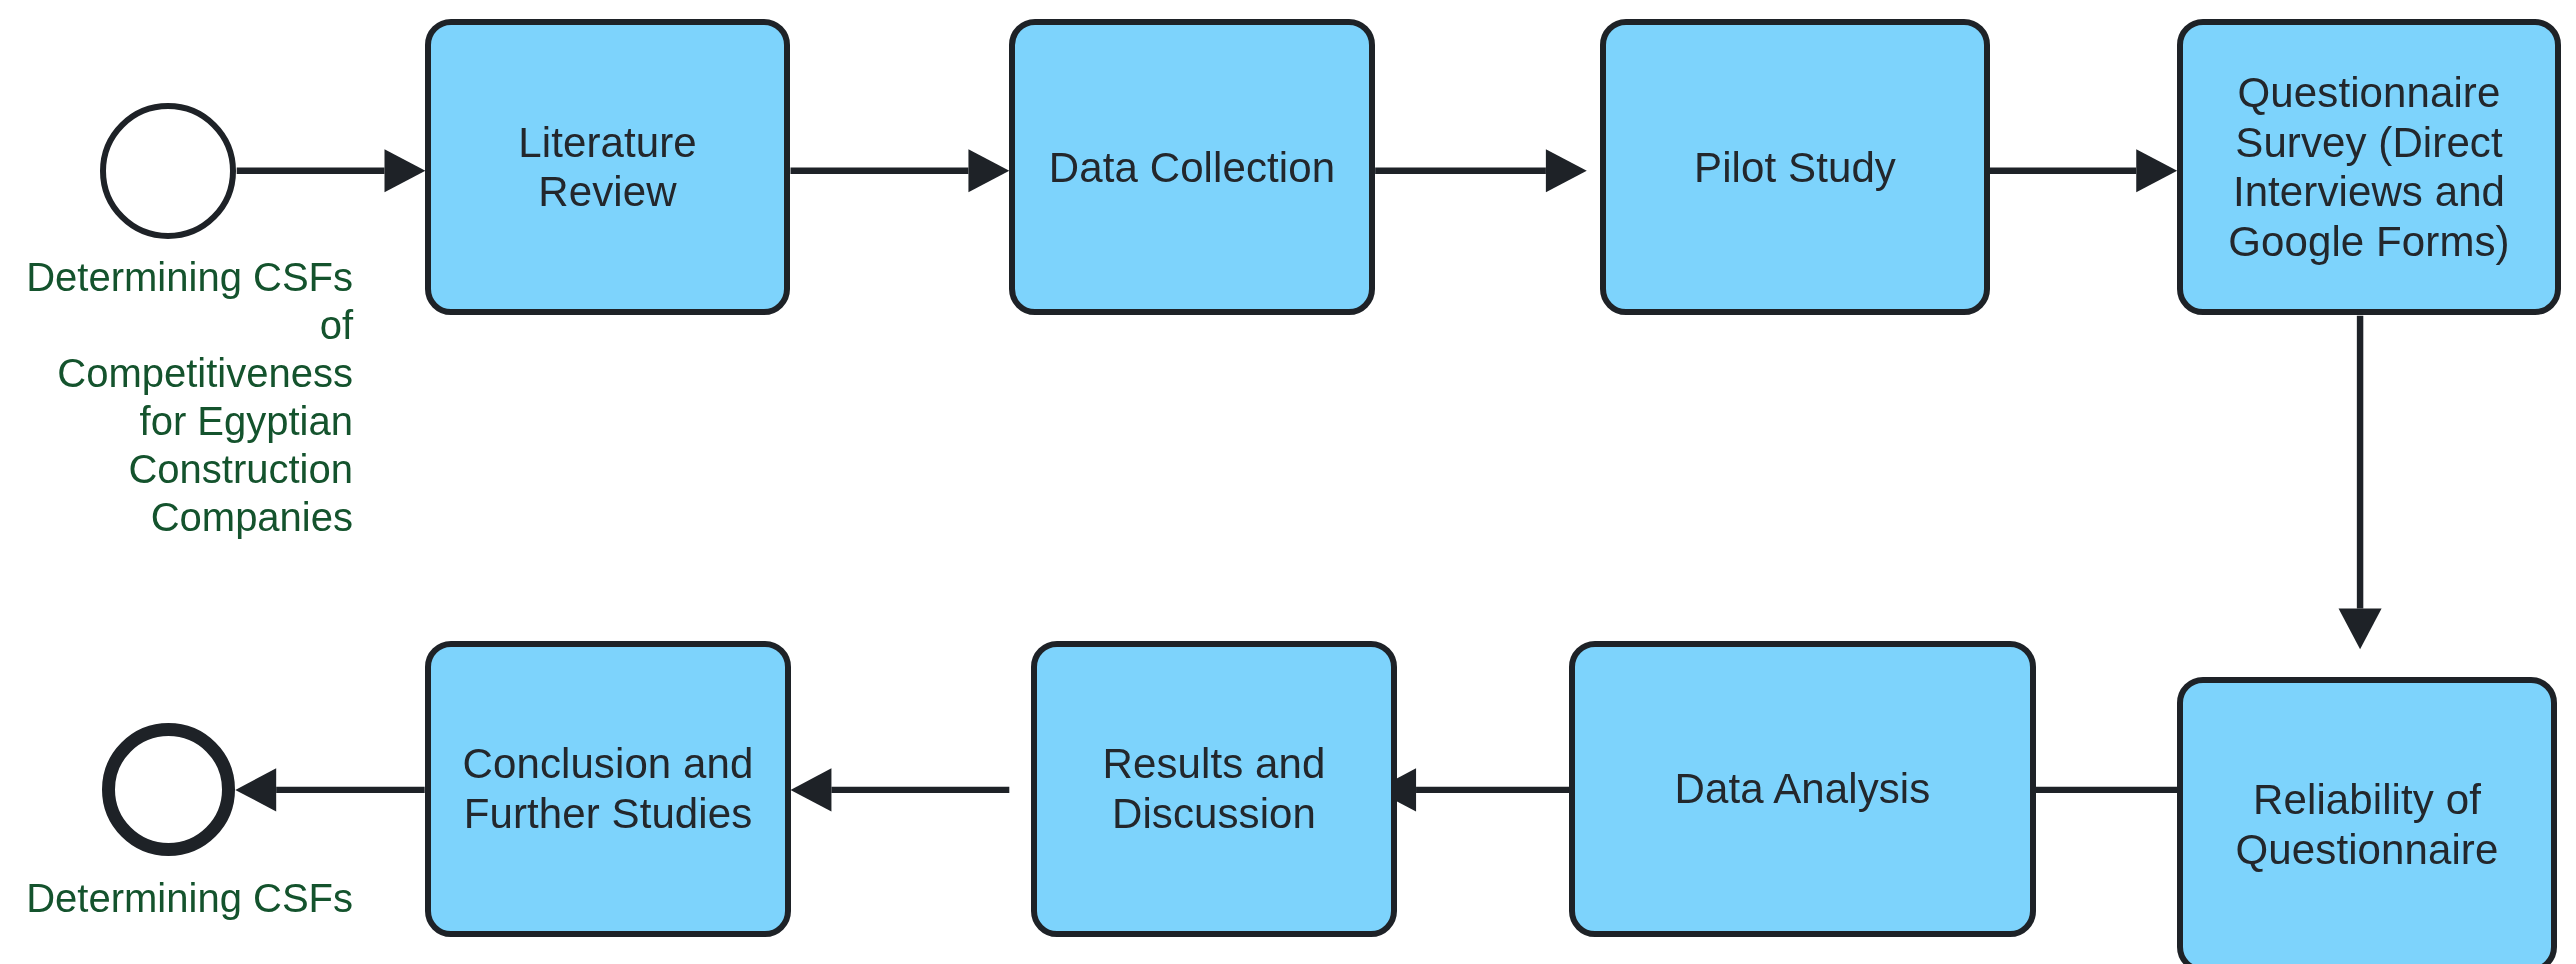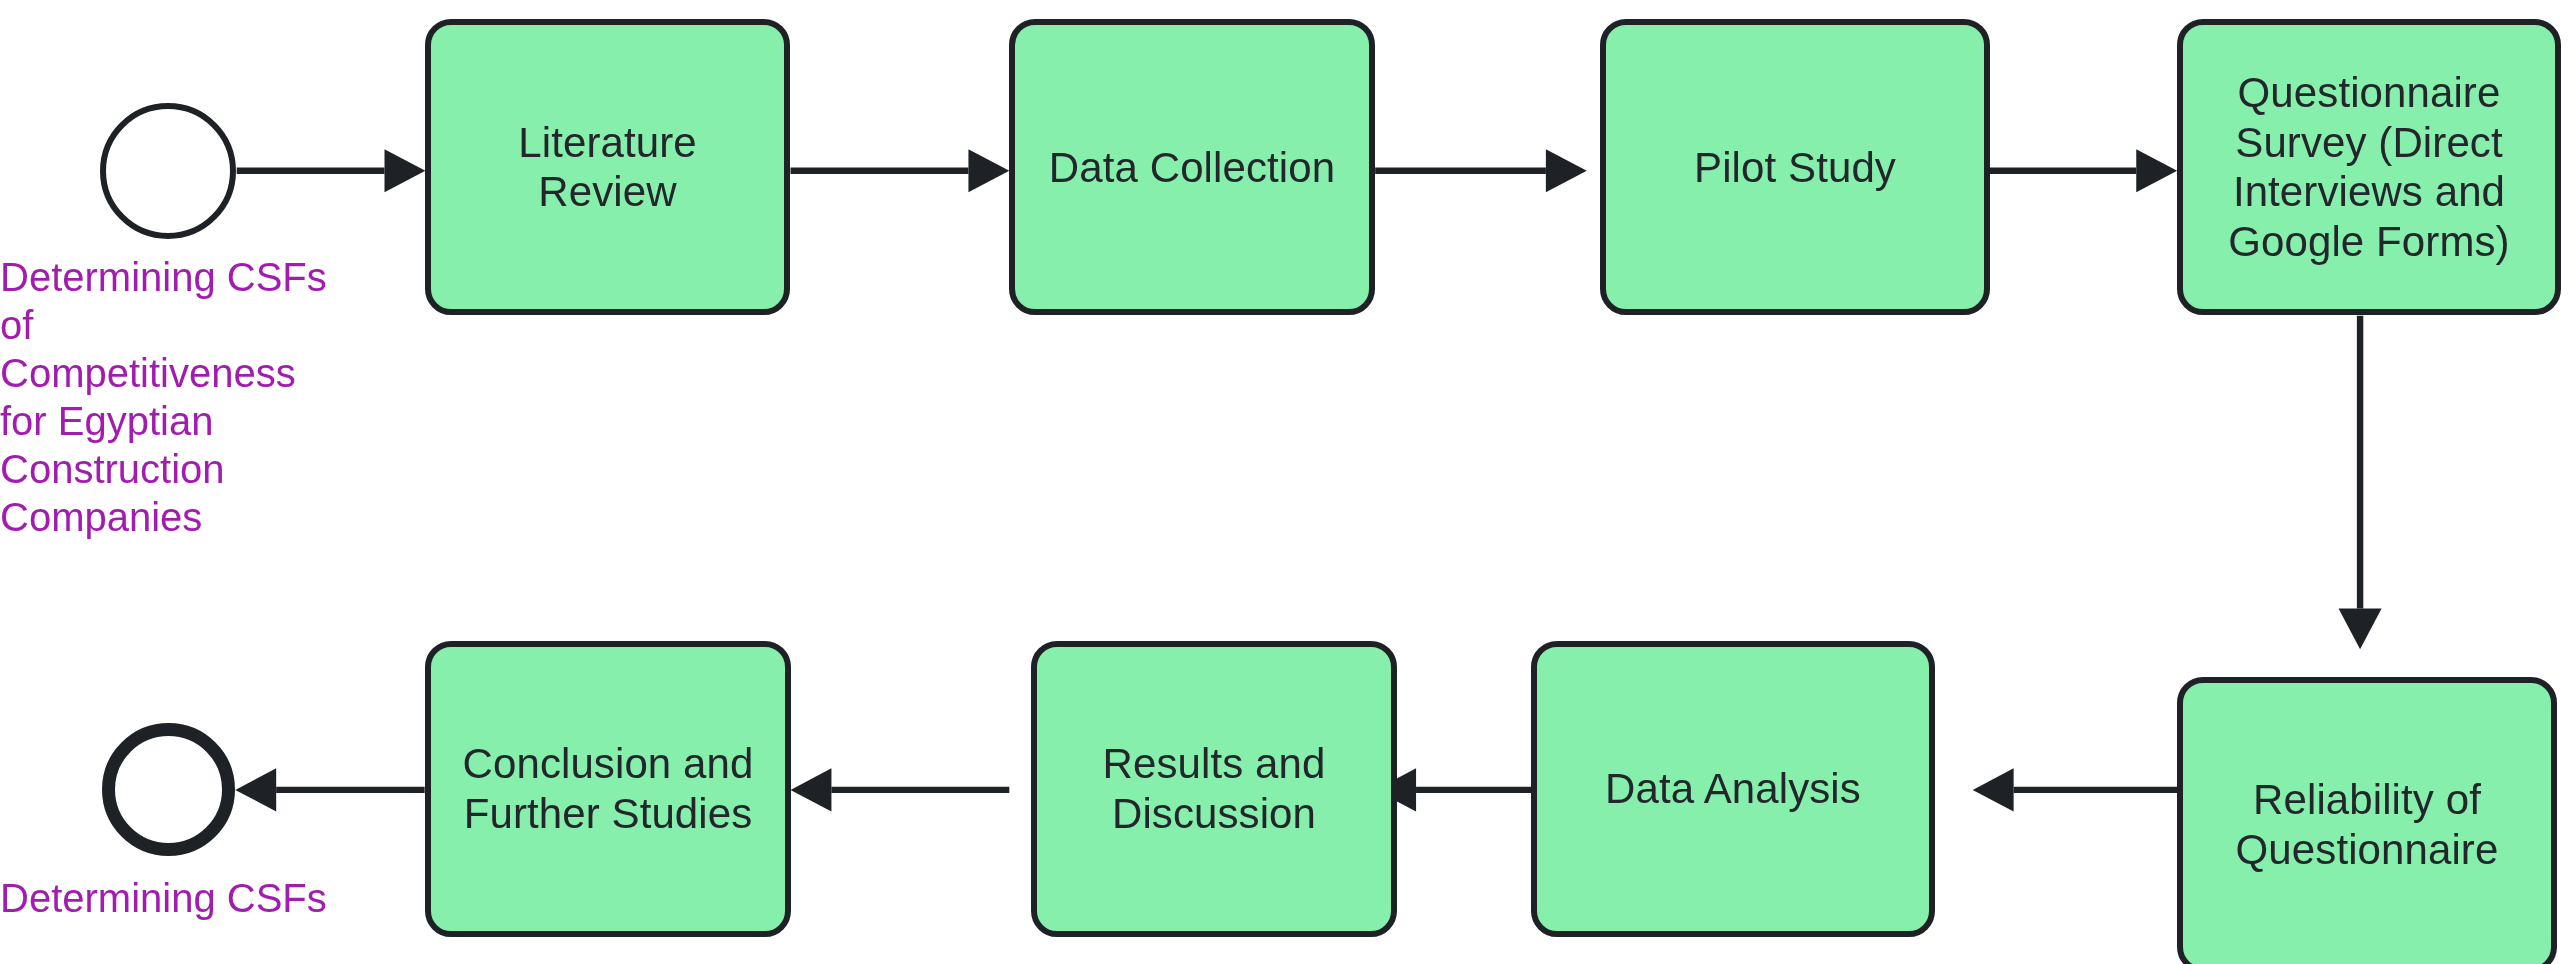--- a/index.html
+++ b/index.html
@@ -27,21 +27,21 @@
     top: 0;
     width: 2576px;
     height: 965px;
     display: block;
   }
   .node-box {
     position: absolute;
     box-sizing: border-box;
     border: 6.5px solid #1e2227;
     border-radius: 26px;
-    background: #86efac;
+    background: #7dd3fc;
     display: flex;
     align-items: center;
     justify-content: center;
     text-align: center;
     color: #23272c;
     font-size: 42px;
     line-height: 1.18;
     font-weight: 400;
     letter-spacing: 0.1px;
     padding: 4.3px 13px;
@@ -57,25 +57,26 @@
     background: #ffffff;
   }
   .event-start {
     border: 6.5px solid #1e2227;
   }
   .event-end {
     border: 13px solid #1e2227;
   }
   .event-caption {
     position: absolute;
-    text-align: left;
-    color: #a21caf;
+    text-align: right;
+    color: #14532d;
     font-size: 40px;
     line-height: 1.2;
     white-space: pre-line;
+    margin-left: 16px;
   }
 </style>
 </head>
 <body>
 
 <div id="flow-root">
 
   <svg class="flow-canvas" viewBox="0 0 3591 1345" xmlns="http://www.w3.org/2000/svg">
     <defs>
       <marker id="arrow-r" markerWidth="12" markerHeight="12" refX="0" refY="6" orient="auto" markerUnits="userSpaceOnUse">
@@ -160,21 +161,21 @@
   <div class="node-box" style="left:425px; top:641px; width:366px; height:296px;">
     <span class="node-label">Conclusion and
 Further Studies</span>
   </div>
 
   <div class="node-box" style="left:1031px; top:641px; width:366px; height:296px;">
     <span class="node-label">Results and
 Discussion</span>
   </div>
 
-  <div class="node-box" style="left:1531px; top:641px; width:404px; height:296px;">
+  <div class="node-box" style="left:1569px; top:641px; width:467px; height:296px;">
     <span class="node-label">Data Analysis</span>
   </div>
 
   <div class="node-box" style="left:2177px; top:677px; width:380px; height:296px;">
     <span class="node-label">Reliability of
 Questionnaire</span>
   </div>
 
   <div class="event-circle event-end" style="left:102px; top:723px; width:133px; height:133px;"></div>
   <div class="event-caption" style="left:0px; top:874px; width:337px;">Determining CSFs</div>

